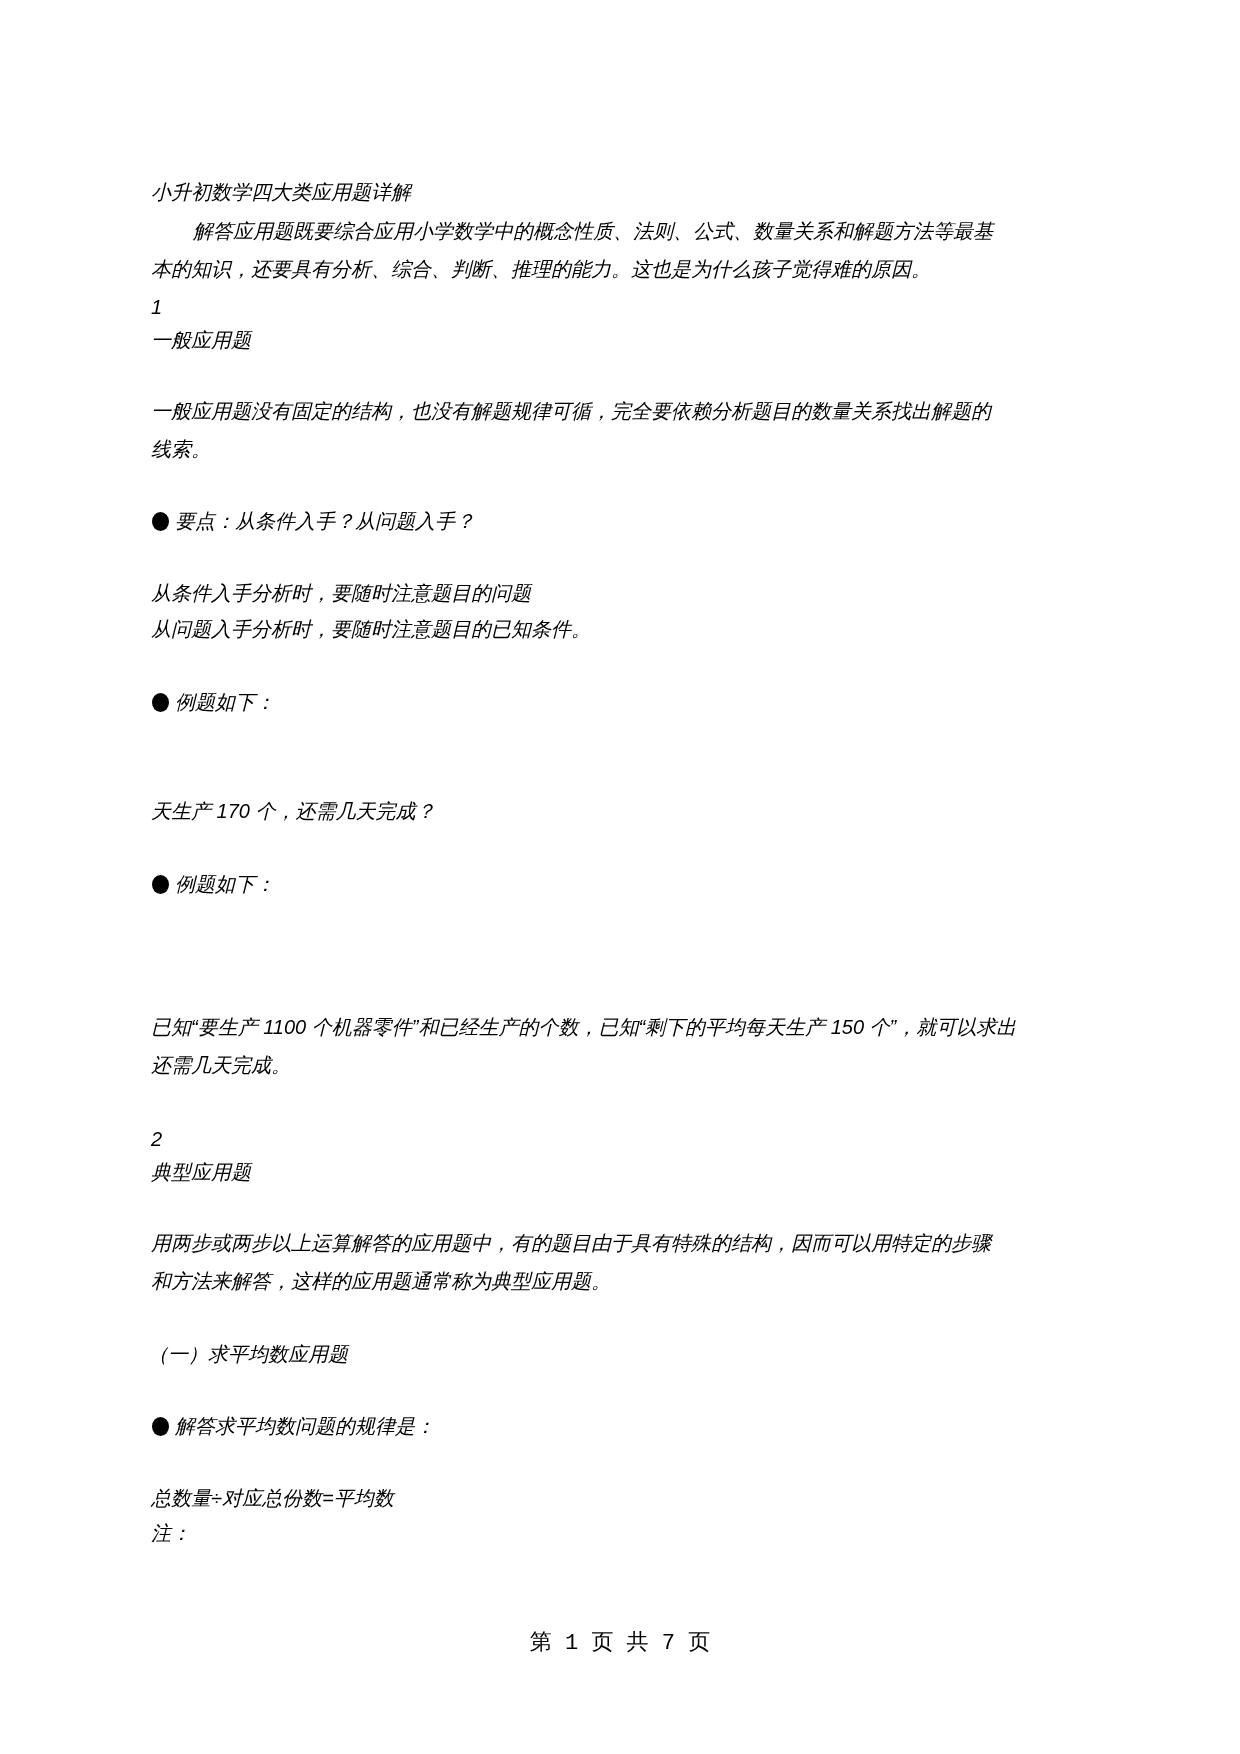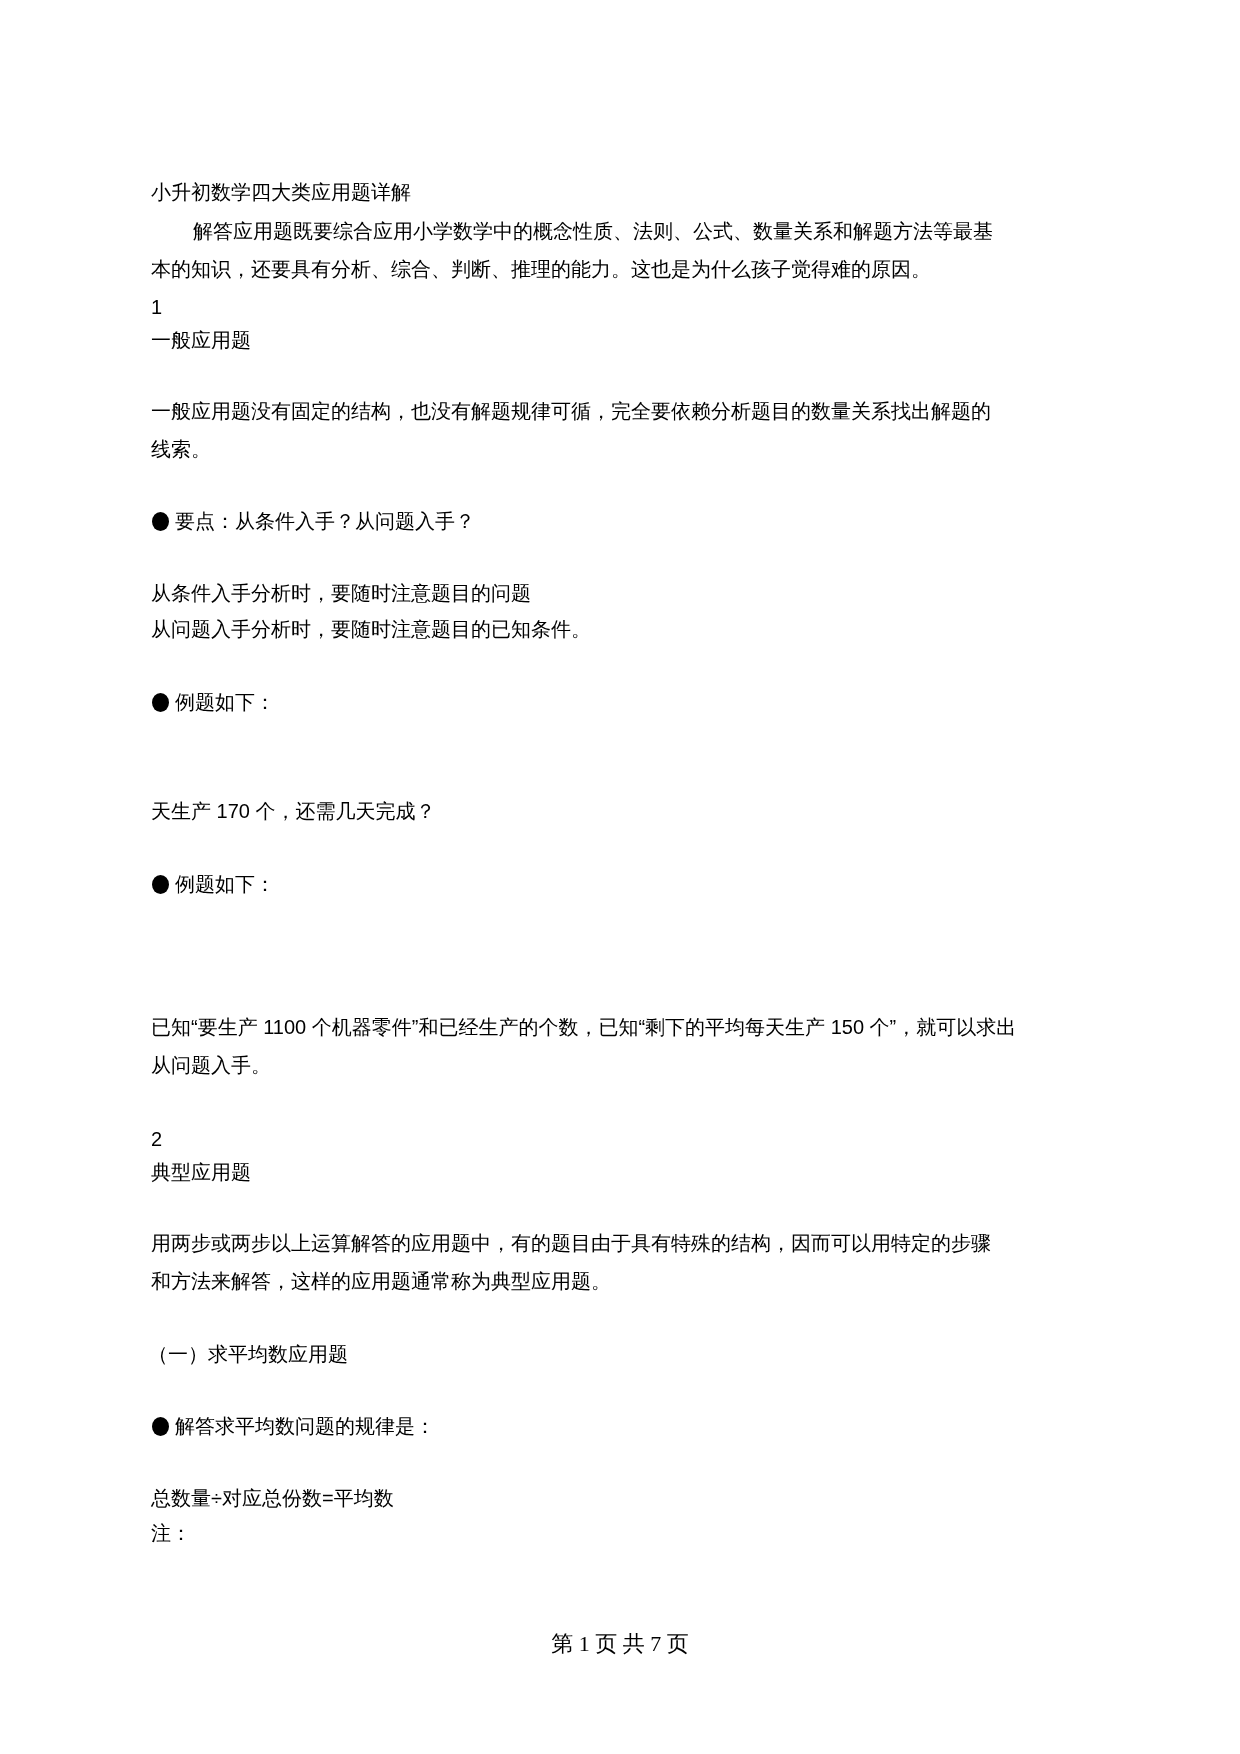--- a/index.html
+++ b/index.html
@@ -22,41 +22,42 @@
       height: 1754px;
       background: #ffffff;
     }
     .line {
       position: absolute;
       left: 151px;
       font-size: 20px;
       line-height: 24px;
       white-space: nowrap;
       letter-spacing: 0px;
+      font-style: italic;
     }
     .indent {
       left: 193px;
     }
     .bullet {
       display: inline-block;
       width: 17px;
       height: 19px;
       border-radius: 50%;
       background: #000;
       vertical-align: -3px;
       margin-right: 6px;
       margin-left: 1px;
     }
     .footer {
       position: absolute;
       left: 0;
       width: 1240px;
       top: 1631px;
       text-align: center;
-      font-family: Liberation Serif, serif;
+      font-family: Liberation Mono, monospace;
       font-size: 22px;
       line-height: 26px;
     }
   </style>
 </head>
 <body>
 
 <div class="page">
 
   <div class="line" style="top:180px">小升初数学四大类应用题详解</div>
@@ -82,21 +83,21 @@
   </div>
 
   <div class="line" style="top:799px">天生产 170 个，还需几天完成？</div>
 
   <div class="line" style="top:872px">
     <span class="bullet"></span><span>例题如下：</span>
   </div>
 
 
   <div class="line" style="top:1015px">已知“要生产 1100 个机器零件”和已经生产的个数，已知“剩下的平均每天生产 150 个”，就可以求出</div>
-  <div class="line" style="top:1053px">从问题入手。</div>
+  <div class="line" style="top:1053px">还需几天完成。</div>
 
   <div class="line" style="top:1127px">2</div>
   <div class="line" style="top:1160px">典型应用题</div>
 
   <div class="line" style="top:1231px">用两步或两步以上运算解答的应用题中，有的题目由于具有特殊的结构，因而可以用特定的步骤</div>
   <div class="line" style="top:1269px">和方法来解答，这样的应用题通常称为典型应用题。</div>
 
   <div class="line" style="top:1342px; left:148px">（一）求平均数应用题</div>
 
   <div class="line" style="top:1414px">

